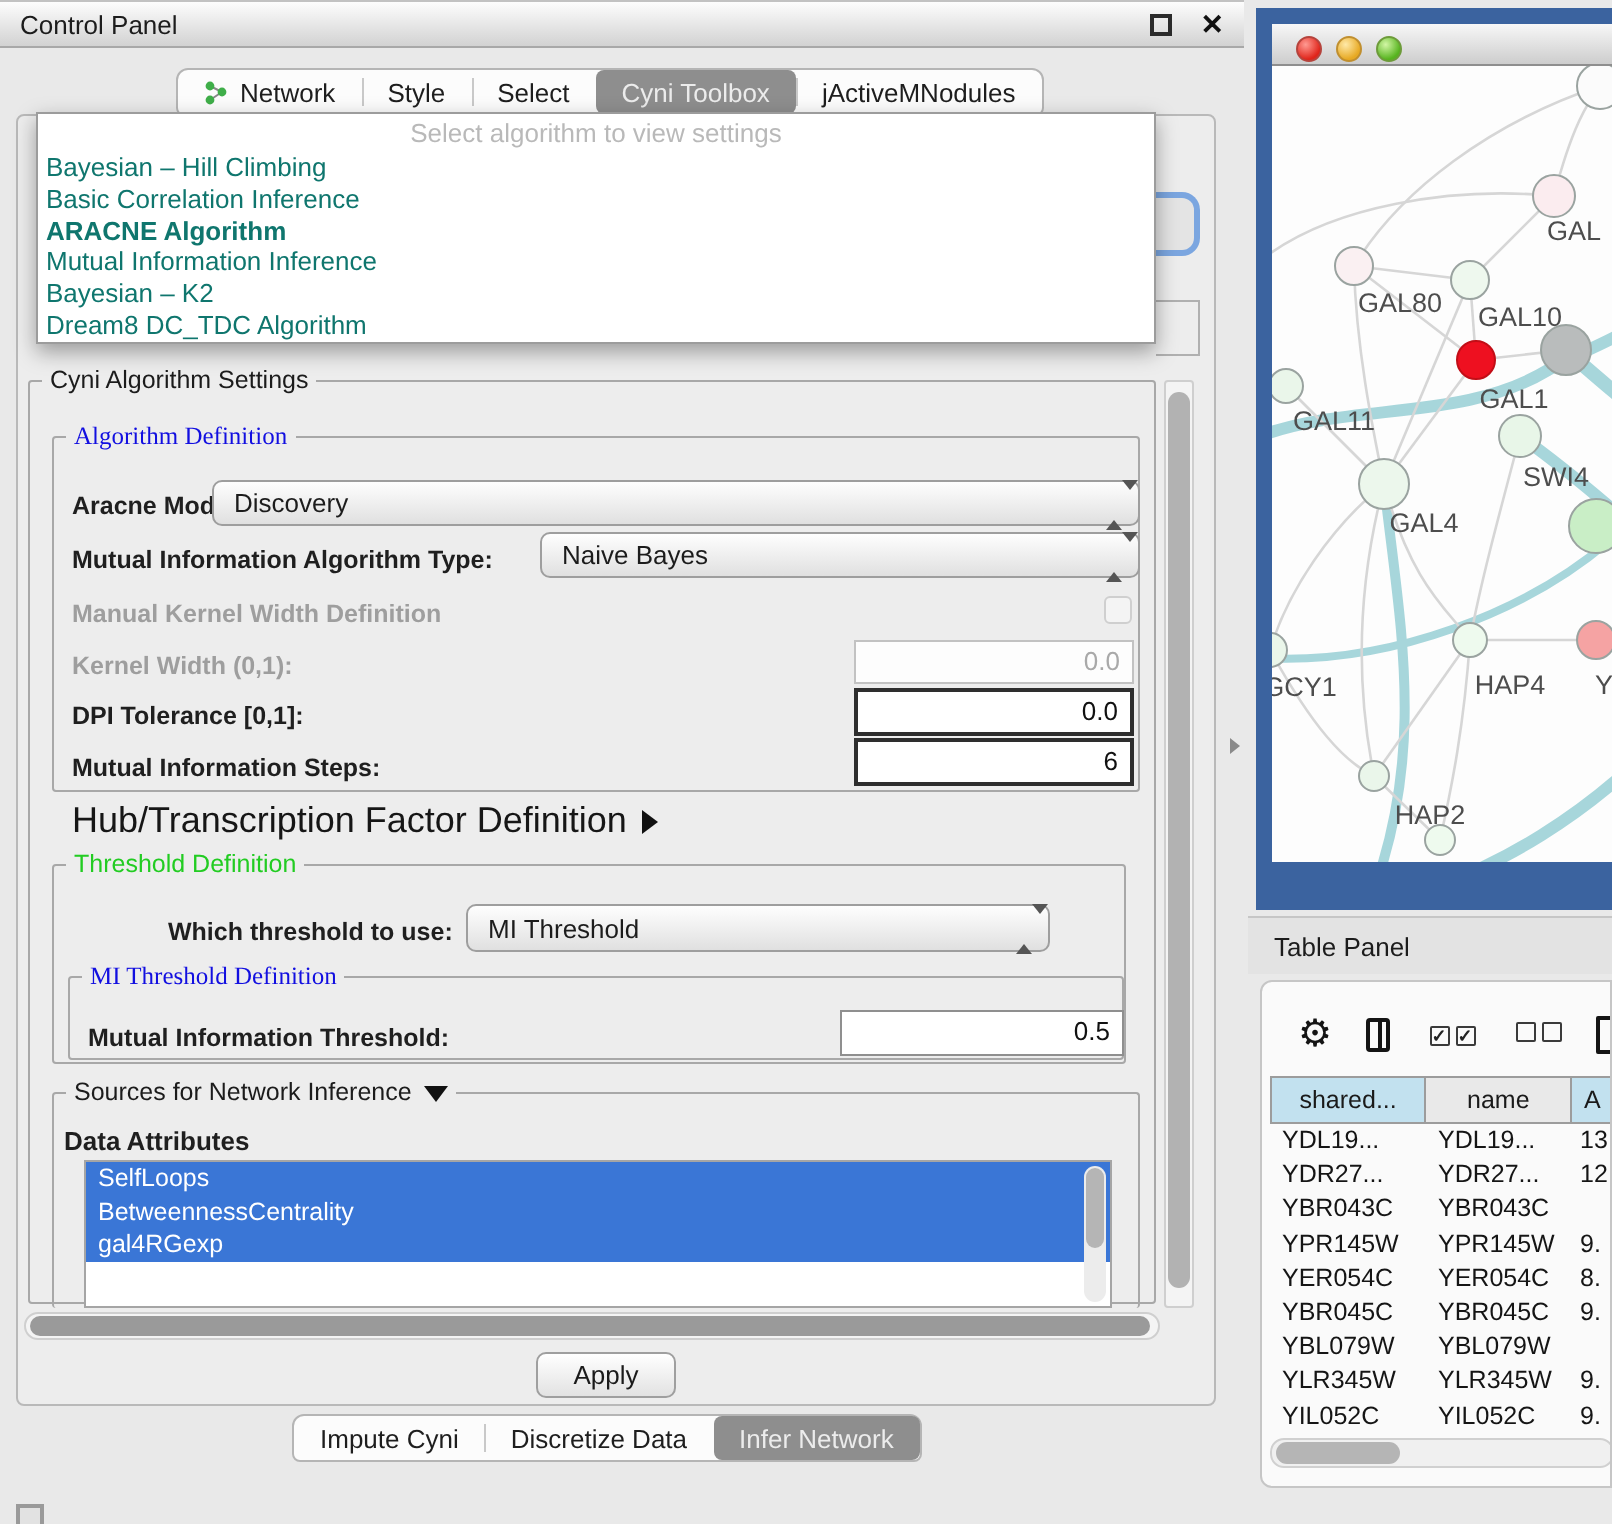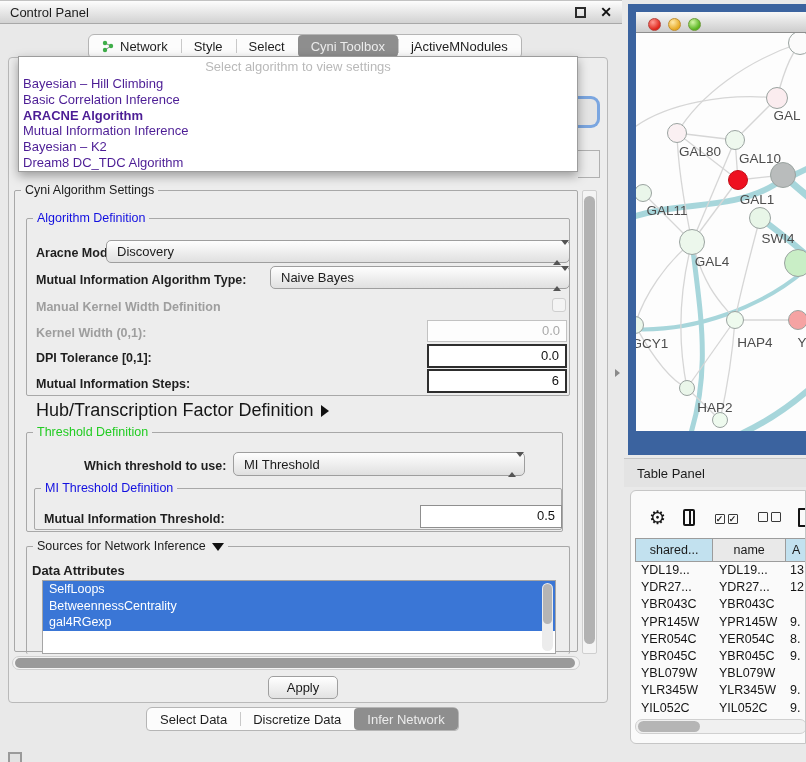--- a/index.html
+++ b/index.html
@@ -28,27 +28,27 @@
 
   
   .frag-combo { left:576px; top:96px; width:24px; height:32px; border:3px solid #7ba6e0;
     border-left:none; border-radius:0 9px 9px 0; background:#e4e4e4; }
   .frag-box { left:578px; top:150px; width:22px; height:28px; border:1px solid #b0b0b0; border-left:none; background:#ededed; }
 
   
   .popup { left:18px; top:56px; width:560px; height:116px; background:#ffffff;
     border:1px solid #9c9c9c; box-shadow:0 4px 10px rgba(0,0,0,.35); z-index:30; font-size:13px; }
   .popup .prompt { height:19px; text-align:center; color:#b9b9b9; line-height:19px; }
-  .popup .item { height:15.8px; line-height:15.8px; padding-left:4px; color:#4c1d95; white-space:nowrap; }
+  .popup .item { height:15.8px; line-height:15.8px; padding-left:4px; color:#0f766e; white-space:nowrap; }
   .popup .item.sel { font-weight:bold; }
 
   
   .grp { border:1px solid #a8a8a8; border-radius:2px; }
   .legend { position:absolute; top:-8px; left:6px; background:#ededed; padding:0 4px; font-size:12.5px; color:#1c1c1c; white-space:nowrap; }
-  .legend.blue { color:#120fe0; }
+  .legend.blue { color:#120fe0;font-family:Liberation Serif, serif; }
   .legend.green { color:#22cc22; }
   .lbl { position:absolute; font-size:12.5px; font-weight:bold; color:#1f1f1f; white-space:nowrap; }
   .lbl.dis { color:#9e9e9e; }
   .lbl.plain { font-weight:normal; color:#161616; font-size:18px; }
 
   .combo { position:absolute; height:23px; border:1px solid #9e9e9e; border-radius:5px;
     background:linear-gradient(#fefefe,#e0e0e0); font-size:13px; color:#1c1c1c;
     display:flex; align-items:center; padding:0 22px 0 10px; }
   .combo .arrows { position:absolute; right:8px; top:4px; width:8px; }
   .arr-up { width:0; height:0; border-left:4px solid transparent; border-right:4px solid transparent; border-bottom:5px solid #555; margin-bottom:3px; }
@@ -231,21 +231,21 @@
     <div class="thumb"></div>
   </div>
 <div class="abs hscroll">
     <div class="thumb"></div>
   </div>
 
 <div class="btn" style="left:268px; top:676px; width:70px; height:23px;">Apply</div>
 
 <div class="abs tabbar" style="left:146px; top:707px;">
   <div class="tab">
-      <span>Select Data</span>
+      <span>Impute Cyni</span>
     </div>
   <div class="tab">
       <span>Discretize Data</span>
     </div>
   <div class="tab sel">
       <span>Infer Network</span>
     </div>
 </div>
 
 <div class="abs mini-square"></div>

